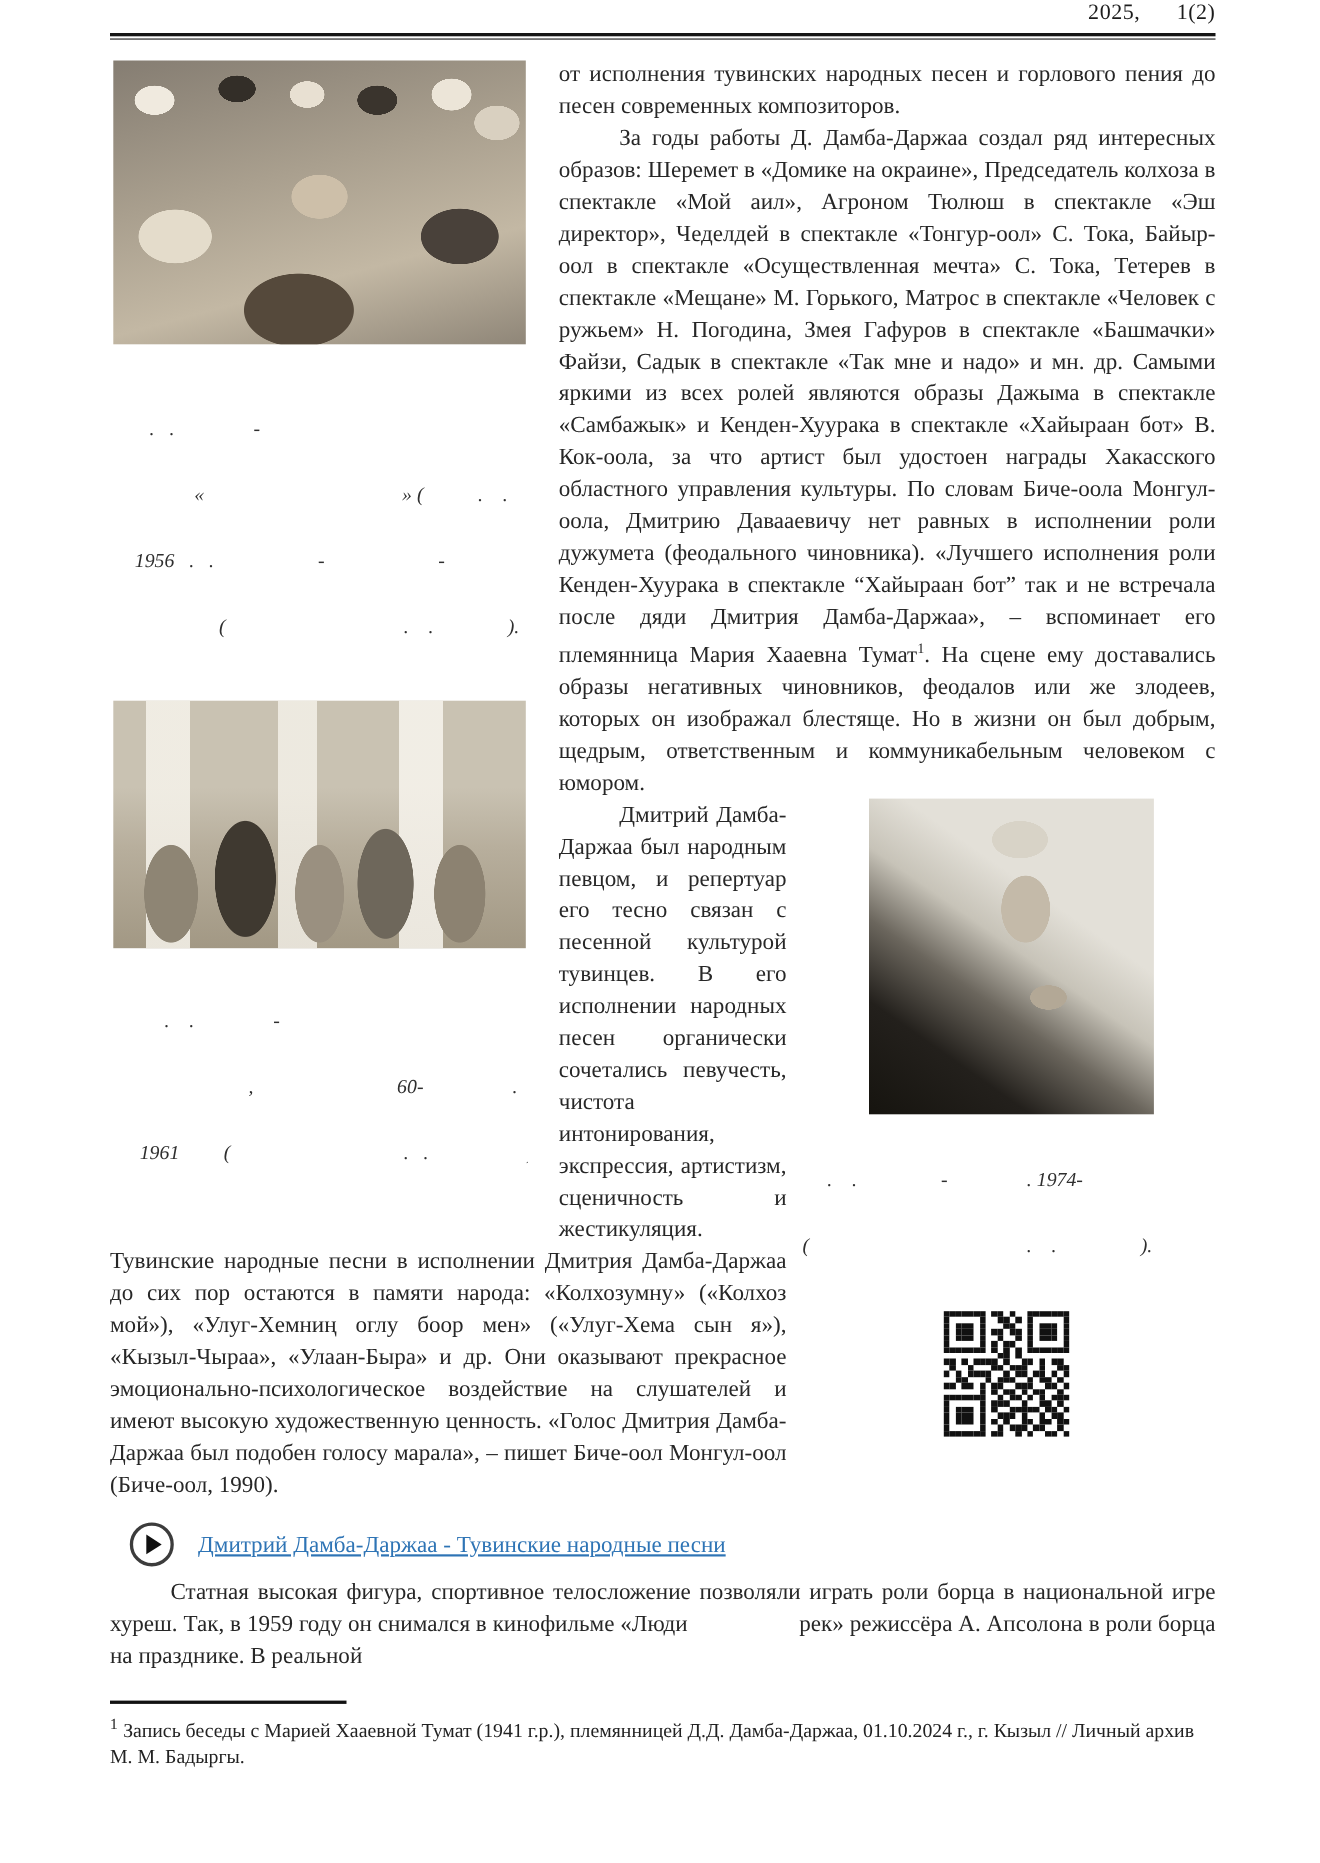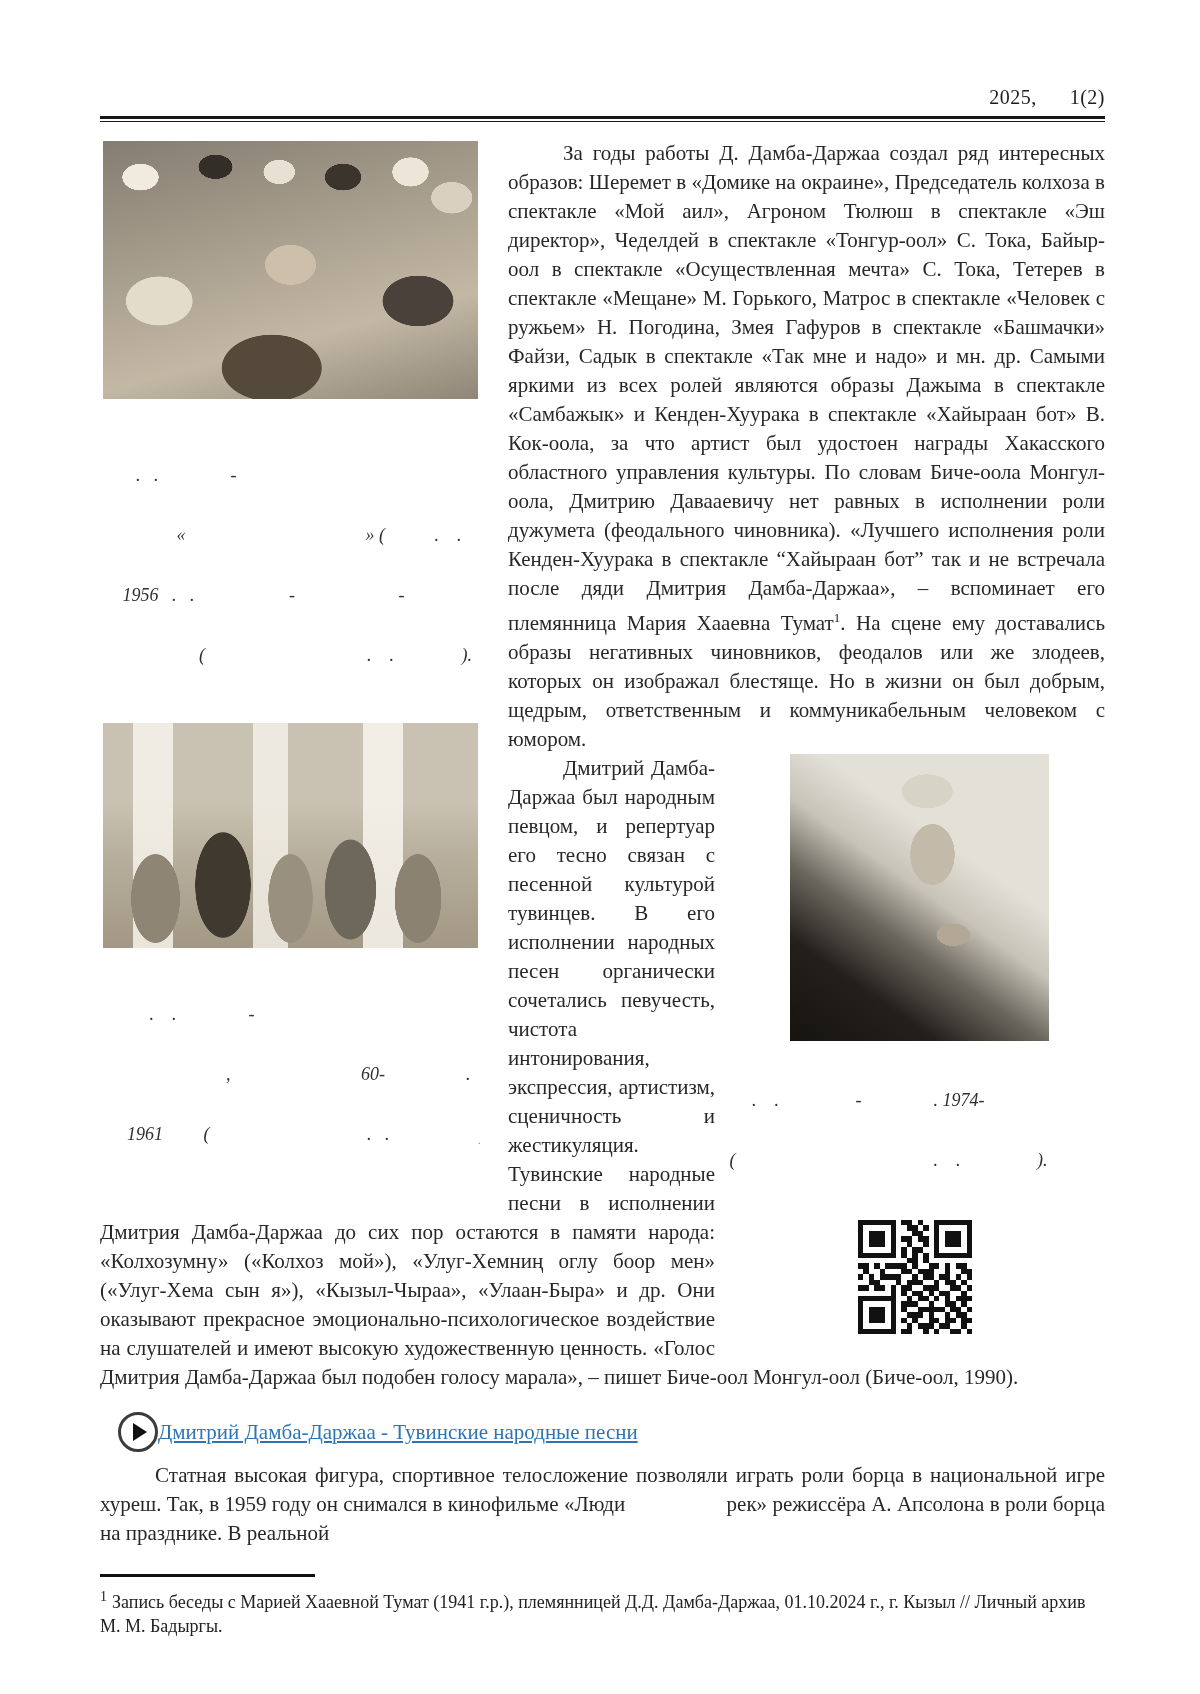--- a/index.html
+++ b/index.html
@@ -2,21 +2,21 @@
 <html lang="ru" style="--link-blue: #2E74B5;"><head>
 <meta charset="utf-8">
 <style>
   html,body{margin:0;padding:0;background:#e9e9e9;}
   .page{
     width:1200px;height:1694px;background:#ffffff;margin:0 auto;
     font-family:"Liberation Serif","DejaVu Serif",serif;color:#262626;
     position:relative;overflow:hidden;box-sizing:border-box;
   }
   .header{
-    margin:0 95px 0 100px;padding-top:86px;text-align:right;
+    margin:0 95px 0 100px;text-align:right;
     font-size:20px;letter-spacing:.5px;color:#1c1c1c;
   }
   .header-rule{
     margin:7px 95px 0 100px;height:2px;
     border-top:3px solid #161616;border-bottom:1px solid #161616;
   }
   .content{
     margin:17px 95px 0 100px;
     font-size:21px;line-height:29px;text-align:justify;color:#272727;
   }
@@ -69,21 +69,21 @@
       linear-gradient(215deg,#e3e0d8 0 34%,#c7c3b8 48%,#6b665d 62%,#23201c 78%,#16140f 100%);
   }
   .portrait-caption{margin-top:9px;}
   .qr{
     width:114px;height:114px;margin:10px auto 0;
     display:grid;grid-template-columns:repeat(21,1fr);grid-template-rows:repeat(21,1fr);
     background:#ffffff;
   }
   .qr .qm{background:#111111;}
   
-  .audio-row{margin:20px 0 9px 18px;display:flex;align-items:center;}
+  .audio-row{margin:20px 0 9px 18px;display:flex;align-items:center;gap:22px;}
   .play-btn{
     width:40px;height:40px;border-radius:50%;border:3px solid #3c3c3c;background:#ffffff;
     display:flex;align-items:center;justify-content:center;flex:none;box-sizing:border-box;cursor:pointer;
   }
   .play-tri{
     width:0;height:0;margin-left:4px;
     border-left:14px solid #101010;border-top:9px solid transparent;border-bottom:9px solid transparent;
   }
   .audio-link{color:var(--link-blue,#2E74B5);text-decoration:underline;cursor:pointer;}
   
@@ -113,20 +113,21 @@
         <div>                      (                                    .    .               ).</div>
       </div>
       <div class="photo photo-group2 photo-2"></div>
       <div class="caption caption-2">
         <div>           .    .                -</div>
         <div>                            ,                             60-                  .</div>
         <div>      1961         (                                   .   .                    ).</div>
       </div>
     </div>
 
+    <p class="p-first">от исполнения тувинских народных песен и горлового пения до песен современных композиторов.</p>
 
     <p class="indent"><span>За годы работы Д. Дамба-Даржаа создал ряд интересных образов: Шеремет в «Домике на окраине», Председатель колхоза в спектакле «Мой аил», Агроном Тюлюш в спектакле «Эш директор», Чеделдей в спектакле «Тонгур-оол» С. Тока, Байыр-оол в спектакле «Осуществленная мечта» С. Тока, Тетерев в спектакле «Мещане» М. Горького, Матрос в спектакле «Человек с ружьем» Н. Погодина, Змея Гафуров в спектакле «Башмачки» Файзи, Садык в спектакле «Так мне и надо» и мн. др. Самыми яркими из всех ролей являются образы Дажыма в спектакле «Самбажык» и Кенден-Хуурака в спектакле «Хайыраан бот» В. Кок-оола, за что артист был удостоен награды Хакасского областного управления культуры. По словам Биче-оола Монгул-оола, Дмитрию Давааевичу нет равных в исполнении роли дужумета (феодального чиновника). «Лучшего исполнения роли Кенден-Хуурака в спектакле “Хайыраан бот” так и не встречала после дяди Дмитрия Дамба-Даржаа», – вспоминает его племянница Мария Хааевна Тумат</span><sup class="body-sup">1</sup><span>. На сцене ему доставались образы негативных чиновников, феодалов или же злодеев, которых он изображал блестяще. Но в жизни он был добрым, щедрым, ответственным и коммуникабельным человеком с юмором.</span></p>
 
     <div class="portrait-col">
       <div class="photo-portrait"></div>
       <div class="caption portrait-caption">
         <div>      .    .                 -                . 1974-</div>
         <div> (                                            .    .                 ).</div>
       </div>
       <div class="qr">

